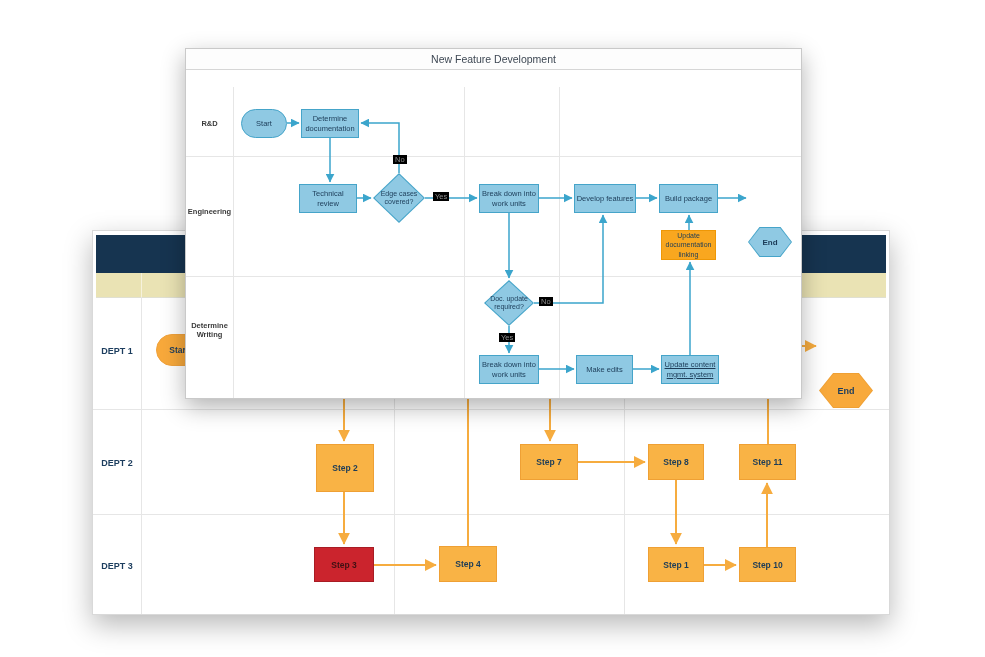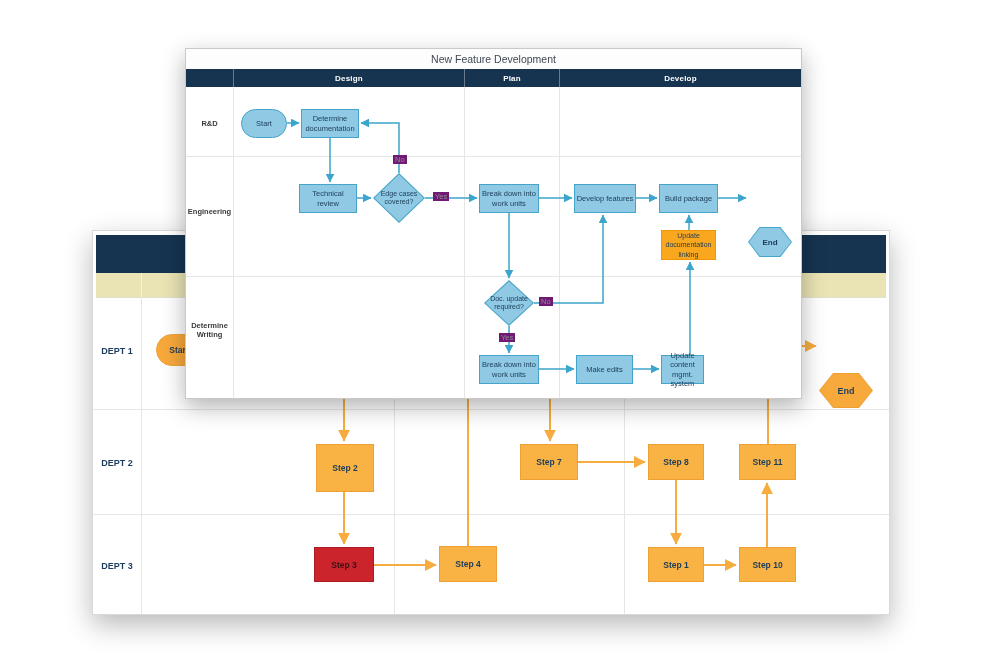--- a/index.html
+++ b/index.html
@@ -51,21 +51,21 @@
   .diamond{position:absolute;}
   .d-border{position:absolute;inset:0;background:#45a4c9;
     clip-path:polygon(50% 0,100% 50%,50% 100%,0 50%);}
   .d-fill{position:absolute;inset:1.5px;background:#8fc9e3;
     clip-path:polygon(50% 0,100% 50%,50% 100%,0 50%);}
   .d-label{position:absolute;inset:0;display:flex;align-items:center;justify-content:center;
     font-size:7px;color:#1c3c58;text-align:center;line-height:1.2;}
   .hex-blue .hx-border{background:#45a4c9;}
   .hex-blue .hx-fill{background:#8fc9e3;}
   .hex-blue .hx-label{color:#1c3c58;font-size:8px;}
-  .edge-label{position:absolute;background:#701a75;color:#8f8f8f;font-size:7.5px;
+  .edge-label{position:absolute;background:#000000;color:#8f8f8f;font-size:7.5px;
     padding:0 2px;text-align:center;}
   svg.connectors{position:absolute;left:0;top:0;pointer-events:none;}
 </style>
 </head>
 <body>
 
 <div class="stage">
 
   <div class="panel back-panel">
     <div class="back-header"></div>
@@ -114,26 +114,20 @@
     <div class="hex" style="left:726px;top:98px;width:54px;height:35px;">
       <div class="hx-border"></div>
       <div class="hx-fill"></div>
       <span class="hx-label">End</span>
     </div>
   </div>
 
   <div class="panel front-panel">
     <div class="title-bar">
       <span>New Feature Development</span>
-    </div>
-    <div class="phase-row">
-      <div class="phase-cell first" style="width:47px;"></div>
-      <div class="phase-cell" style="width:231px;">Design</div>
-      <div class="phase-cell" style="width:95px;">Plan</div>
-      <div class="phase-cell" style="width:242px;">Develop</div>
     </div>
 
     <div class="vline" style="left:47px;top:38px;height:311px;"></div>
     <div class="vline" style="left:278px;top:38px;height:311px;"></div>
     <div class="vline" style="left:373px;top:38px;height:311px;"></div>
     <div class="hline" style="left:0;top:107px;width:615px;"></div>
     <div class="hline" style="left:0;top:227px;width:615px;"></div>
 
     <div class="lane-label" style="top:70px;">R&amp;D</div>
     <div class="lane-label" style="top:158px;">Engineering</div>
@@ -192,16 +186,16 @@
     <div class="node proc-orange" style="left:475px;top:181px;width:55px;height:30px;">Update documentation linking</div>
 
     <div class="diamond" style="left:298px;top:231px;width:50px;height:46px;">
       <div class="d-border"></div>
       <div class="d-fill"></div>
       <span class="d-label">Doc. update required?</span>
     </div>
 
     <div class="node proc" style="left:293px;top:306px;width:60px;height:29px;">Break down into work units</div>
     <div class="node proc" style="left:390px;top:306px;width:57px;height:29px;">Make edits</div>
-    <div class="node proc" style="left:475px;top:306px;width:43px;height:29px;">Update content mgmt. system</div>
+    <div class="node proc" style="left:475px;top:306px;width:58px;height:29px;text-decoration:underline;">Update content mgmt. system</div>
   </div>
 
 </div>
 
 </body></html>

